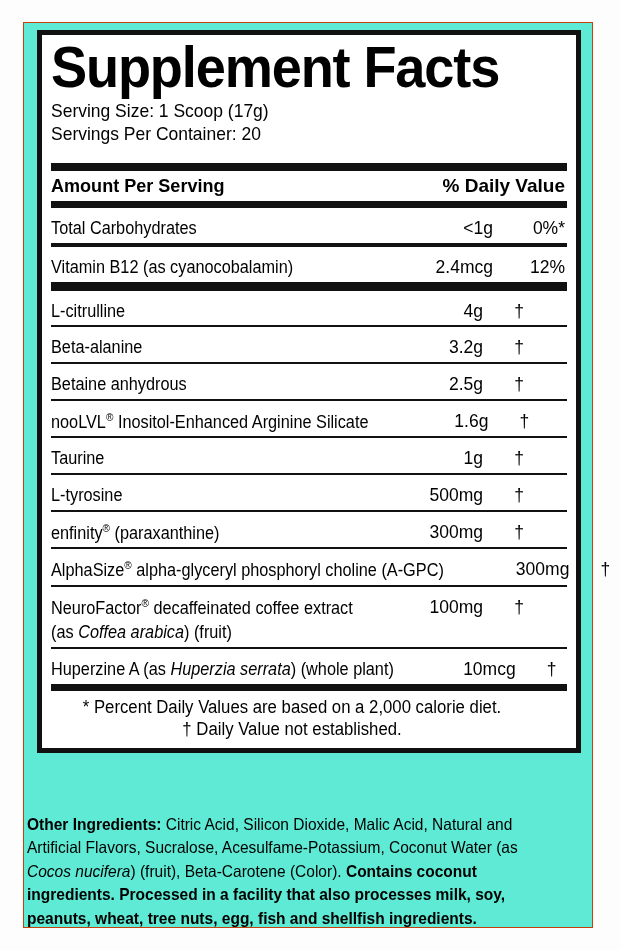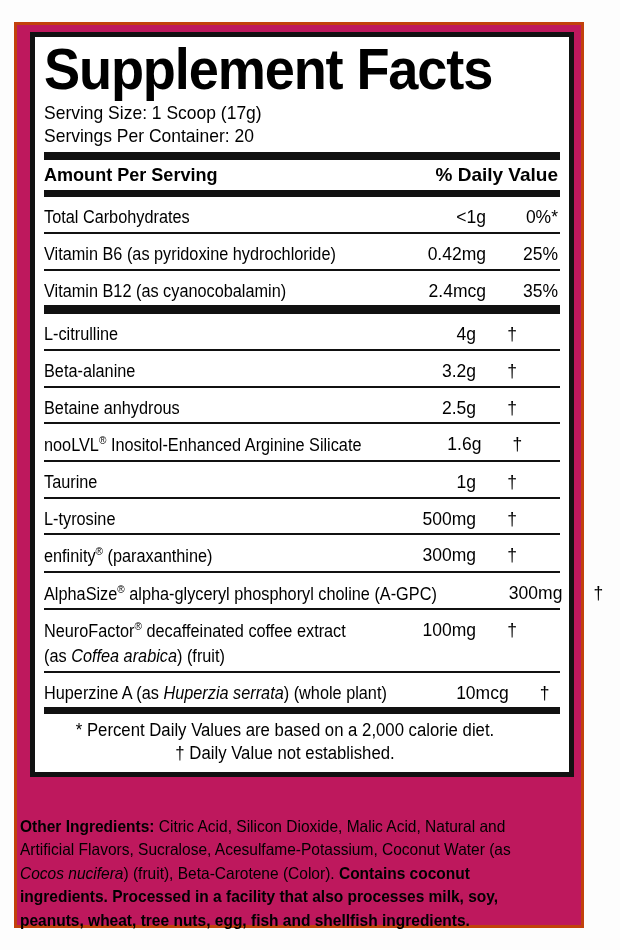--- a/index.html
+++ b/index.html
@@ -21,26 +21,26 @@
     position: absolute;
     left: 0; top: 0;
     width: 620px;
     height: 950px;
     background: #fdfdfd;
     box-sizing: border-box;
   }
 
   #panel {
     position: absolute;
-    left: 14px;
+    left: 23px;
     top: 22px;
     width: 570px;
     height: 906px;
-    background: #be185d;
-    border: 3px solid #c2410c;
+    background: #5eead4;
+    border: 1px solid #c2410c;
     box-sizing: border-box;
   }
 
   
   #facts-box {
     position: absolute;
     left: 13px;
     top: 7px;
     width: 544px;
     box-sizing: border-box;
@@ -64,21 +64,21 @@
 
   
   .serving-line {
     font-family: "Liberation Sans Narrow", "Liberation Sans", sans-serif;
     font-size: 19px;
     line-height: 1.22;
     transform: scaleX(0.92);
     transform-origin: left center;
     white-space: nowrap;
   }
-  .serving-block { margin-top: 3px; margin-bottom: 5px; }
+  .serving-block { margin-top: 3px; margin-bottom: 18px; }
 
   
   .bar-thick {
     height: 8px;
     background: #111111;
     margin: 0;
   }
   .bar-medium {
     height: 7px;
     background: #111111;
@@ -213,30 +213,25 @@
 
       <div class="bar-medium"></div>
 
       <div id="vitamin-rows">
           <div class="row">
             <div class="nutrient">Total Carbohydrates</div>
             <div class="amount">&lt;1g</div>
             <div class="dv">0%*</div>
           </div>
           <div class="rule-thin"></div>
-          <div class="row">
-            <div class="nutrient">Vitamin B6 (as pyridoxine hydrochloride)</div>
-            <div class="amount">0.42mg</div>
-            <div class="dv">25%</div>
-          </div>
           <div class="rule-thin"></div>
           <div class="row">
             <div class="nutrient">Vitamin B12 (as cyanocobalamin)</div>
             <div class="amount">2.4mcg</div>
-            <div class="dv">35%</div>
+            <div class="dv">12%</div>
           </div>
           <div class="rule-thin"></div>
         </div>
 
       <div class="bar-medium"></div>
 
       <div id="blend-rows">
           <div class="row">
             <div class="nutrient">L-citrulline</div>
             <div class="amount">4g</div>

